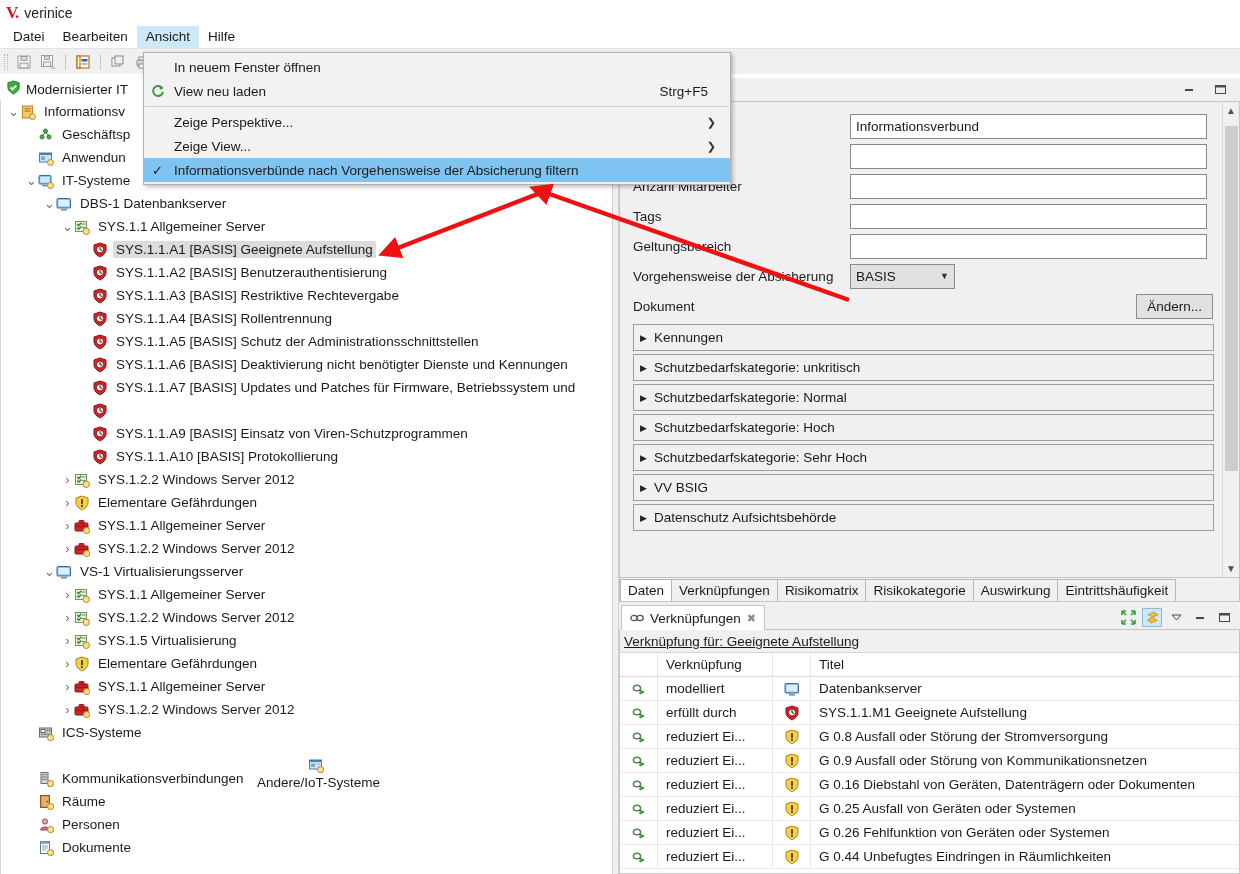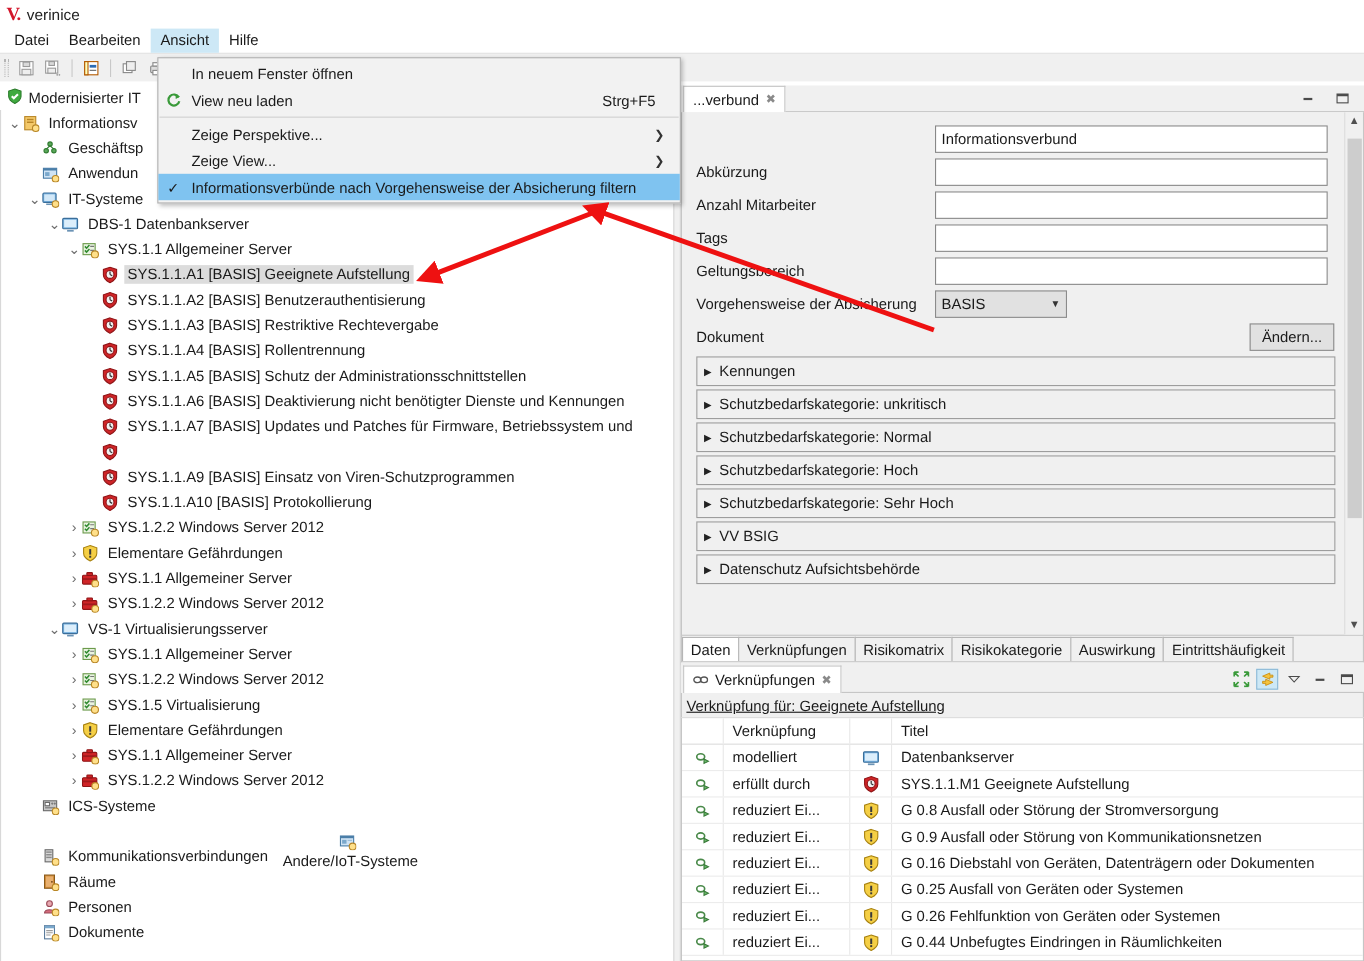--- a/index.html
+++ b/index.html
@@ -56,21 +56,21 @@
   #editor-tab { height:24px; background:#ffffff; border:1px solid #c6c6c6; border-bottom:none;
      display:flex; align-items:center; padding:0 8px; gap:6px; font-size:13.5px; margin-left:2px;}
   #editor-tab .x { color:#8a8a8a; font-size:11px; }
   #editor-tabrow-fill { flex:1; border-bottom:1px solid #c6c6c6; height:100%;}
   .vbtn { width:18px; height:16px; display:flex; align-items:center; justify-content:center; margin-right:3px;}
   #editor-body { flex:1; display:flex; background:#f0f0f0; border:1px solid #c6c6c6; border-top:none; position:relative; overflow:hidden;}
   #form-area { flex:1; position:relative; padding-top:9px; }
   .form-row { height:30px; display:flex; align-items:center; }
   .form-label { width:230px; padding-left:13px; font-size:13.5px; }
   .form-input { height:25px; width:357px; background:#ffffff; border:1px solid #888; padding:2px 5px; font-size:13.5px; display:flex; align-items:center;}
-  .form-combo { height:25px; width:120px; background:#e1e1e1; border:1px solid #8b8b8b; display:flex; align-items:center; justify-content:space-between; padding:0 5px; font-size:13.5px;}
+  .form-combo { height:25px; width:105px; background:#e1e1e1; border:1px solid #8b8b8b; display:flex; align-items:center; justify-content:space-between; padding:0 5px; font-size:13.5px;}
   .form-combo .carrow { font-size:9px; color:#333; }
   .btn-aendern { position:absolute; right:9px; height:25px; padding:0 10px; background:#e1e1e1; border:1px solid #8b8b8b;
       display:flex; align-items:center; font-size:13.5px; }
   .accordion { margin:3px 8px 0 13px; height:27px; border:1px solid #9d9d9d; background:#f0f0f0; display:flex; align-items:center;
       padding-left:6px; gap:7px; font-size:13.5px;}
   .accordion .tri { font-size:9px; color:#222; }
 
   
   #editor-scroll { width:17px; background:#f0f0f0; border-left:1px solid #dcdcdc; position:relative; }
   .sb-arrow { height:17px; display:flex; align-items:center; justify-content:center; font-size:10px; color:#505050;}
@@ -94,21 +94,21 @@
      border-left:1px solid #c6c6c6; border-right:1px solid #c6c6c6;text-decoration:underline;}
   #bv-table { flex:1; background:#ffffff; border:1px solid #c6c6c6; border-top:1px solid #d6d6d6; overflow:hidden;}
   .bv-head { height:24px; display:flex; align-items:center; background:#ffffff; border-bottom:1px solid #dcdcdc; font-size:13.5px;}
   .bv-row { height:24px; display:flex; align-items:center; border-bottom:1px solid #ececec; font-size:13.5px;}
   .c-ic { width:38px; display:flex; justify-content:center; align-items:center; border-right:1px solid #e8e8e8; height:100%;}
   .c-rel { width:115px; padding-left:8px; height:100%; display:flex; align-items:center; border-right:1px solid #e8e8e8;}
   .c-ti { width:38px; display:flex; justify-content:center; align-items:center; border-right:1px solid #e8e8e8; height:100%;}
   .c-title { flex:1; padding-left:8px; }
 
   
-  #menu-popup { position:absolute; left:143px; top:52px; width:476px; background:#f2f2f2; border:1px solid #b0b0b0;
+  #menu-popup { position:absolute; left:143px; top:52px; width:588px; background:#f2f2f2; border:1px solid #b0b0b0;
       box-shadow:2px 2px 4px rgba(0,0,0,0.25); z-index:50; padding:2px 0;}
   .mi { height:24px; display:flex; align-items:center; position:relative; font-size:13.5px; padding-left:30px;}
   .mi.hl { background:#7fc3f0; }
   .mi .mi-icon { position:absolute; left:5px; width:18px; height:18px; display:flex; align-items:center; justify-content:center;}
   .mi .mi-acc { position:absolute; right:22px; font-size:13.5px; }
   .mi .mi-sub { position:absolute; right:14px; font-size:11px; color:#333;}
   .mi .mi-check { position:absolute; left:8px; color:#1a1a1a; font-size:13px; }
   .msep { height:1px; background:#d0d0d0; margin:3px 1px; }
 
   

